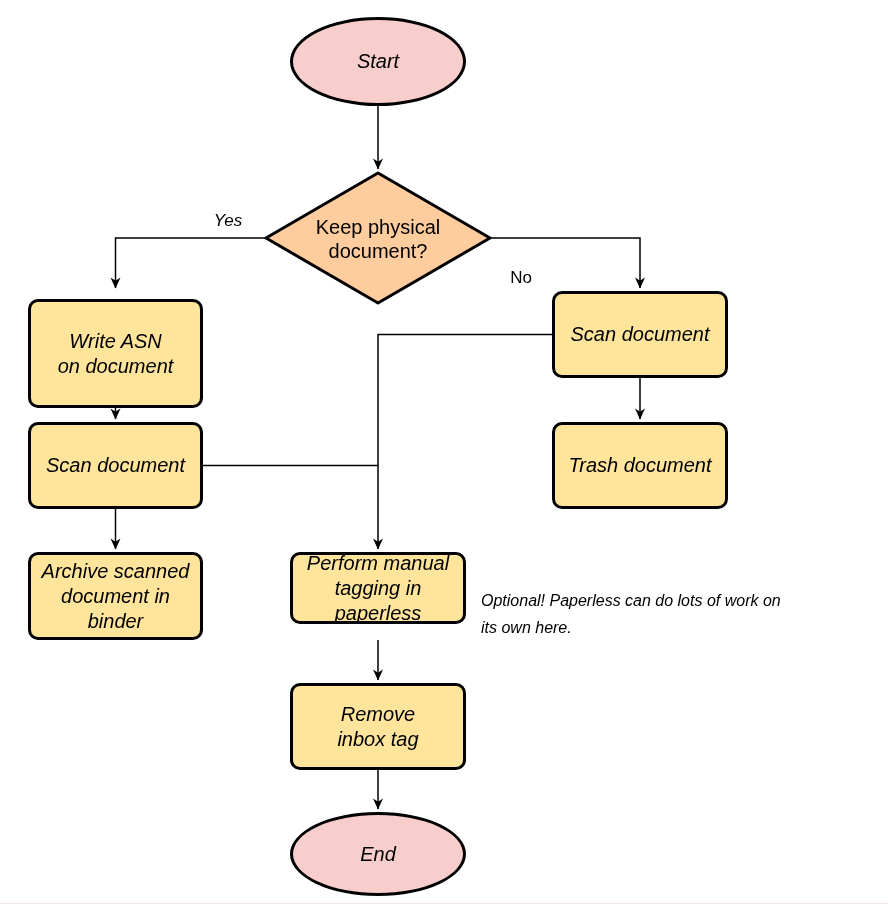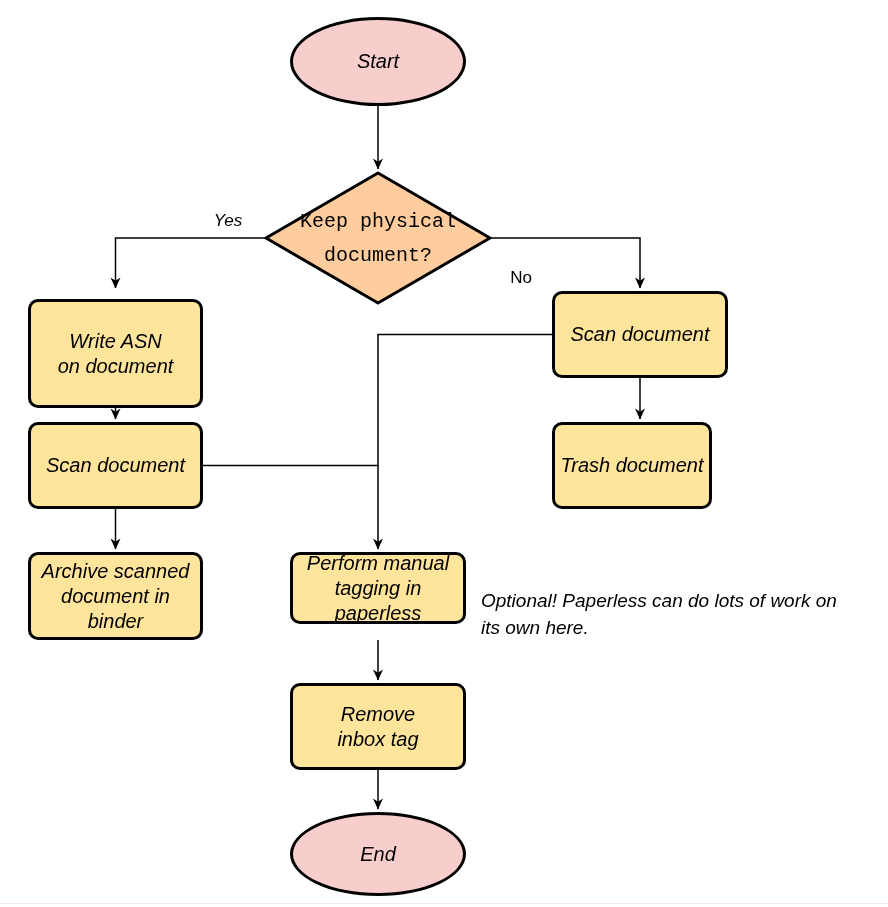--- a/index.html
+++ b/index.html
@@ -46,44 +46,44 @@
     font-style:italic;
   }
   .terminal{
     background:var(--terminal-fill);
     border-radius:50%;
   }
   .decision-label{
     position:absolute;
     display:flex;align-items:center;justify-content:center;
     text-align:center;white-space:pre-line;
-    font-size:20px;line-height:34px;color:#000;font-family:Liberation Mono, monospace;
+    font-size:20px;line-height:24px;color:#000;
   }
   .edge-label{
     position:absolute;
     font-size:17px;line-height:20px;color:#000;
     text-align:center;
   }
   .annotation{
     position:absolute;
-    font-size:19px;line-height:27px;
+    font-size:16px;line-height:27px;
     font-style:italic;color:#000;
     white-space:pre-line;
   }
   .bottom-hairline{
     position:absolute;left:0;right:0;bottom:3px;height:1px;
     background:#f3e6e5;
   }
   
   #n-start   {left:290px;top:17px; width:176px;height:89px;}
   #n-write   {left:28px; top:291px;width:175px;height:109px;margin-top:8px;}
   #n-scanL   {left:28px; top:422px;width:175px;height:87px;}
   #n-archive {left:28px; top:552px;width:175px;height:88px;}
   #n-scanR   {left:552px;top:291px;width:176px;height:87px;}
-  #n-trash   {left:552px;top:422px;width:160px;height:87px;}
+  #n-trash   {left:552px;top:422px;width:176px;height:87px;}
   #n-tag     {left:290px;top:552px;width:176px;height:72px;}
   #n-remove  {left:290px;top:683px;width:176px;height:87px;}
   #n-end     {left:290px;top:812px;width:176px;height:84px;}
   #lbl-decision{left:268px;top:180px;width:220px;height:118px;}
   #lbl-yes {left:206px;top:211px;width:44px;font-style:italic;}
   #lbl-no  {left:501px;top:224px;width:40px;margin-top:44px;}
   #note-optional{left:481px;top:587px;width:400px;}
 </style>
 </head>
 <body>

